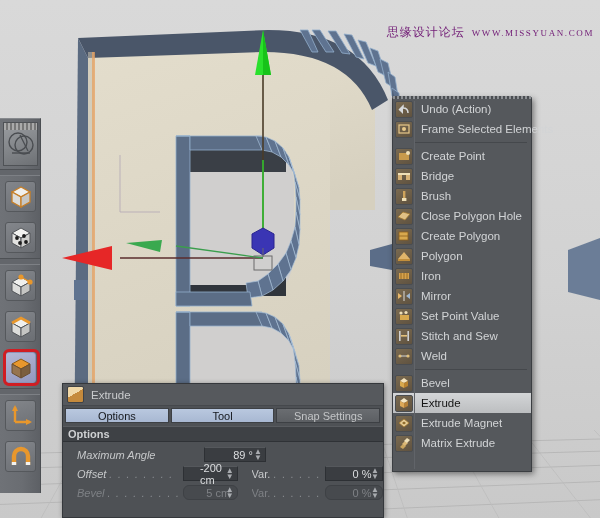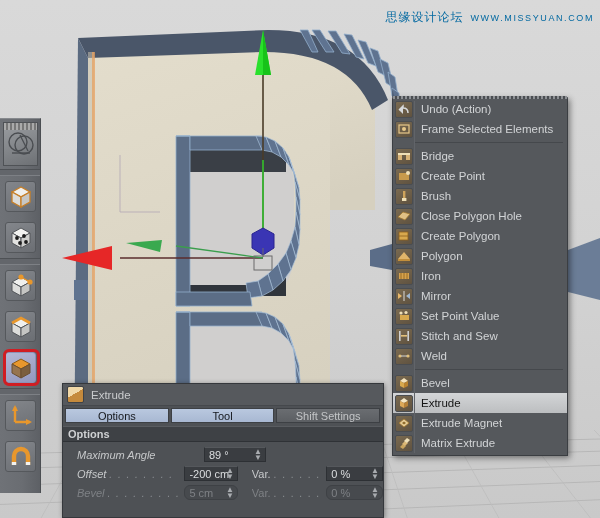--- a/index.html
+++ b/index.html
@@ -11,28 +11,28 @@
   }
   #app {
     position: relative;
     width: 600px; height: 518px;
     background: #d4d4d4;
   }
 
   
   #watermark {
     position: absolute;
-    top: 9px; right: 6px;
+    top: 24px; right: 6px;
     display: flex; align-items: baseline; gap: 7px;
-    color: #0369a1;
+    color: #701a75;
     user-select: none;
     white-space: nowrap;
   }
   #watermark .cn { font-size: 12px; letter-spacing: 1px; font-family: "DejaVu Sans", sans-serif; }
-  #watermark .url { font-size: 9px; letter-spacing: 1.6px; font-family: Liberation Sans, sans-serif; }
+  #watermark .url { font-size: 9px; letter-spacing: 1.6px; font-family: Liberation Serif, serif; }
 
   
   #viewport {
     position: absolute;
     left: 0; top: 0; right: 0; bottom: 0;
   }
 
   
   #left-palette {
     position: absolute;
@@ -80,27 +80,27 @@
     background:
       repeating-linear-gradient(90deg,#aaa 0 2px,#777 2px 4px) top/100% 7px no-repeat,
       linear-gradient(160deg,#9a9da1,#6e7175);
     display:flex;align-items:center;justify-content:center;
   }
 
   
   #context-menu {
     position: absolute;
     left: 392px; top: 97px;
-    width: 176px;
+    width: 140px;
     background: #55585c;
     border: 1px solid #3b3e42;
     border-top: 2px solid #6f7276;
     box-shadow: 2px 2px 6px rgba(0,0,0,.45);
     z-index: 60;
-    padding-bottom: 2px;
+    padding-bottom: 18px;
   }
   #context-menu::before {
     content:"";
     position:absolute; left:0; top:-3px; width:100%; height:3px;
     background: repeating-linear-gradient(90deg,#8d9094 0 2px,#4a4d51 2px 4px);
   }
   .menu-item {
     display: flex; align-items: center;
     height: 20px;
     padding-left: 2px;
@@ -214,24 +214,25 @@
     font-size: 10px;
   }
   .ed-lbl.w1 { width: 127px; font-style: italic; }
   .ed-lbl.w2 { width: 88px; }
   .ed-field {
     height: 15px;
     background: #3a3d41;
     border: 1px solid #2d3034;
     border-top-color: #55585c;
     display: flex; align-items: center;
-    padding-left: 4px;
+    padding-left: 16px;
     font-size: 11px;
     color: #dcdee0;
     position: relative;
+    justify-content: center;
   }
   .ed-field.w-a { width: 62px; }
   .ed-field.w-b { width: 66px; }
   .ed-field .spin {
     position: absolute; right: 3px; top: 1px;
     font-size: 8px; line-height: 6px;
     color: #a9acb0;
     display: flex; flex-direction: column;
   }
   .ed-row.disabled .ed-lbl,
@@ -509,35 +510,35 @@
           </svg>
       </span>
       <span>Frame Selected Elements</span>
     </div>
 
     <div class="menu-sep"></div>
 
     <div class="menu-item">
       <span class="mi-icon">
         <svg width="14" height="12" viewBox="0 0 14 12">
+            <rect x="2" y="3" width="10" height="7" fill="#c89a4c"></rect>
+            <circle cx="11" cy="3" r="2" fill="#efe0b8"></circle>
+          </svg>
+      </span>
+      <span>Create Point</span>
+    </div>
+    <div class="menu-item">
+      <span class="mi-icon">
+        <svg width="14" height="12" viewBox="0 0 14 12">
             <rect x="1" y="5" width="4" height="5" fill="#d8b377"></rect>
             <rect x="9" y="5" width="4" height="5" fill="#d8b377"></rect>
             <rect x="1" y="3" width="12" height="2" fill="#efe0b8"></rect>
           </svg>
       </span>
       <span>Bridge</span>
-    </div>
-    <div class="menu-item">
-      <span class="mi-icon">
-        <svg width="14" height="12" viewBox="0 0 14 12">
-            <rect x="2" y="3" width="10" height="7" fill="#c89a4c"></rect>
-            <circle cx="11" cy="3" r="2" fill="#efe0b8"></circle>
-          </svg>
-      </span>
-      <span>Create Point</span>
     </div>
     <div class="menu-item">
       <span class="mi-icon">
         <svg width="14" height="12" viewBox="0 0 14 12">
             <rect x="6" y="1" width="2.4" height="7" fill="#cfa45c"></rect>
             <rect x="5" y="8" width="4.4" height="3" fill="#efe0b8"></rect>
           </svg>
       </span>
       <span>Brush</span>
     </div>
@@ -670,21 +671,21 @@
     </div>
 
     <div id="ed-tabs">
       <div class="ed-tab on">
         <span>Options</span>
       </div>
       <div class="ed-tab on">
         <span>Tool</span>
       </div>
       <div class="ed-tab off">
-        <span>Shift Settings</span>
+        <span>Snap Settings</span>
       </div>
     </div>
 
     <div id="ed-section">
       <span>Options</span>
     </div>
 
     <div id="ed-body">
 
       <div class="ed-row">

